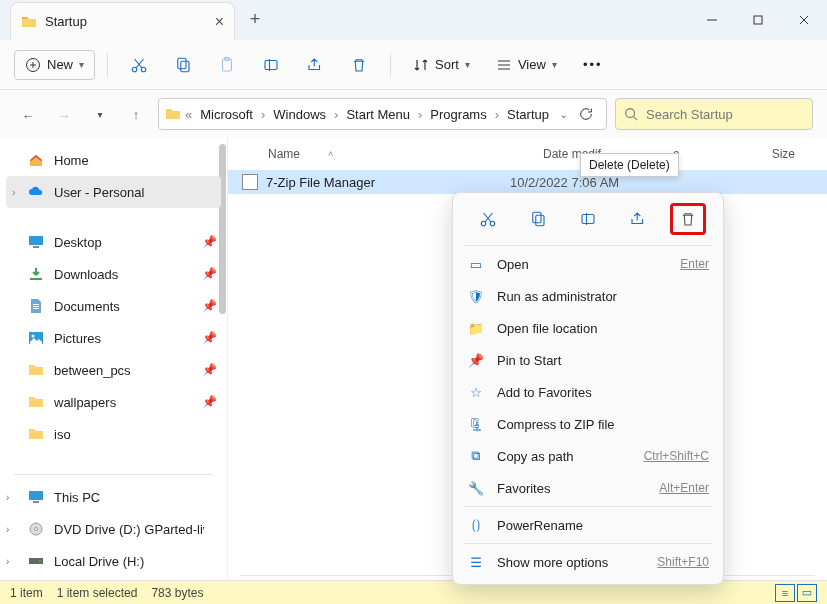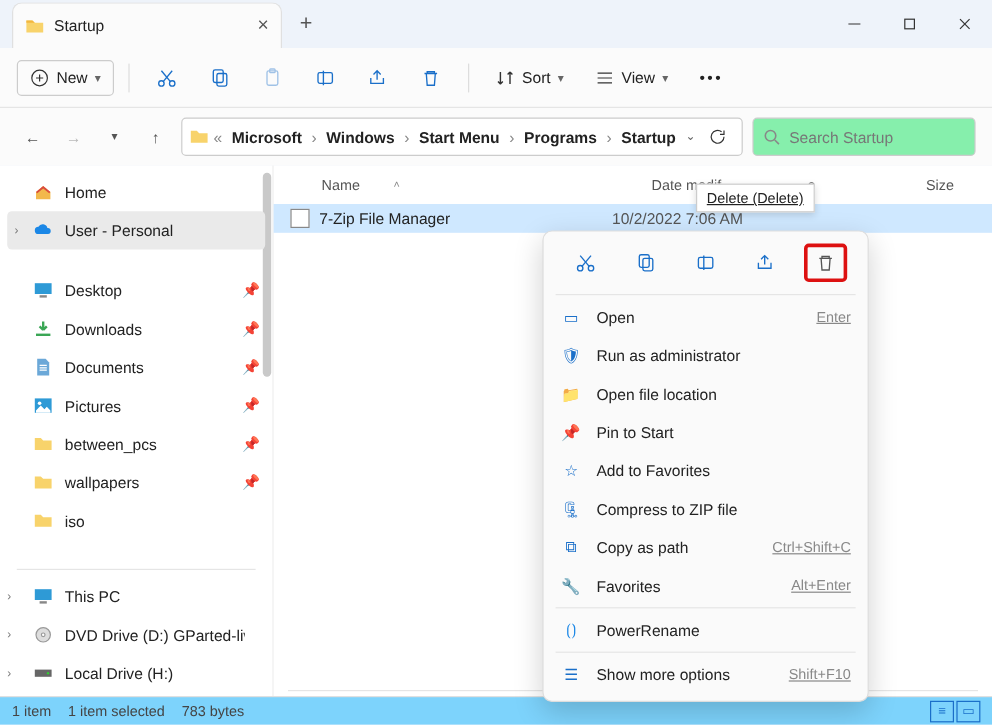--- a/index.html
+++ b/index.html
@@ -12,53 +12,53 @@
 .win-controls { margin-left: auto; display: flex; }
 .win-btn { width: 46px; height: 40px; display: flex; align-items: center; justify-content: center; color: #333; }
 .toolbar { background: #fbfbfb; height: 50px; display: flex; align-items: center; padding: 0 14px; gap: 6px; border-bottom: 1px solid #e5e5e5; }
 .toolbar .btn { padding: 6px 10px; border-radius: 4px; display: flex; align-items: center; gap: 6px; color: #1a6fc9; }
 .toolbar .newbtn { border: 1px solid #ccc; color: #222; }
 .toolbar .sep { width: 1px; height: 24px; background: #ddd; margin: 0 6px; }
 .toolbar .txtbtn { color: #222; padding: 6px 10px; display: flex; align-items: center; gap: 6px; }
 .navrow { background: #fbfbfb; height: 48px; display: flex; align-items: center; padding: 0 14px; gap: 8px; }
 .navarrow { width: 28px; height: 28px; display: flex; align-items: center; justify-content: center; color: #555; }
 .address { flex: 1; height: 32px; border: 1px solid #ccc; border-radius: 4px; display: flex; align-items: center; padding: 0 6px; gap: 4px; background: #fff; }
-.crumb { padding: 2px 4px; white-space: nowrap; font-weight: bold; }
+.crumb { padding: 2px 4px; white-space: nowrap; }
 .crumb-sep { color: #888; }
 .refresh { width: 28px; display: flex; justify-content: center; color: #333; }
-.searchbox { width: 198px; height: 32px; border: 1px solid #ccc; border-radius: 4px; display: flex; align-items: center; padding: 0 8px; gap: 8px; background: #86efac; color: #777; }
+.searchbox { width: 198px; height: 32px; border: 1px solid #ccc; border-radius: 4px; display: flex; align-items: center; padding: 0 8px; gap: 8px; background: #fef9c3; color: #777; }
 .body { display: flex; background: #fff; height: calc(604px - 40px - 50px - 48px - 24px); }
 .sidebar { width: 228px; border-right: 1px solid #eee; padding: 6px 0; overflow: hidden; position: relative; }
 .sideitem { height: 32px; display: flex; align-items: center; padding: 0 10px 0 28px; gap: 10px; position: relative; }
 .sideitem.selected { background: #eaeaea; border-radius: 4px; margin: 0 6px; padding-left: 22px; }
 .sideitem .chev { position: absolute; left: 6px; color: #777; font-size: 10px; }
 .sideitem .pin { margin-left: auto; color: #888; font-size: 12px; }
 .side-spacer { height: 18px; }
 .side-hr { height: 1px; background: #e5e5e5; margin: 6px 14px; }
 .scroll-thumb { position: absolute; right: 1px; top: 6px; width: 7px; height: 170px; background: #c9c9c9; border-radius: 4px; }
 .content { flex: 1; position: relative; }
 .colhead { height: 32px; display: flex; align-items: center; color: #555; font-size: 12px; padding-left: 40px; }
 .colhead .c-name { width: 230px; display: flex; align-items: center; gap: 28px; }
 .colhead .c-date { width: 130px; margin-left: 45px; }
 .colhead .c-type { width: 80px; }
 .colhead .c-size { flex: 1; text-align: right; padding-right: 32px; }
 .filerow { height: 24px; background: #cfe8ff; display: flex; align-items: center; padding-left: 14px; font-size: 13px; }
 .filerow .fico { width: 16px; height: 16px; margin-right: 8px; background: #fff; border: 1px solid #888; }
 .filerow .fname { width: 244px; }
 .filerow .fdate { color: #555; width: 130px; }
-.tooltip { position: absolute; top: 153px; left: 580px; background: #fff; border: 1px solid #ccc; padding: 4px 8px; font-size: 12px; box-shadow: 0 2px 6px rgba(0,0,0,0.15); z-index: 30; text-decoration: underline; }
+.tooltip { position: absolute; top: 153px; left: 580px; background: #fff; border: 1px solid #ccc; padding: 4px 8px; font-size: 12px; box-shadow: 0 2px 6px rgba(0,0,0,0.15); z-index: 30; }
 .ctxmenu { position: absolute; top: 192px; left: 452px; width: 272px; background: #fafafa; border: 1px solid #ddd; border-radius: 8px; box-shadow: 0 8px 24px rgba(0,0,0,0.18); z-index: 20; padding: 6px 0; }
 .ctx-toolbar { display: flex; justify-content: space-around; padding: 4px 10px 8px; }
 .ctx-tbtn { width: 36px; height: 32px; display: flex; align-items: center; justify-content: center; color: #1a6fc9; border-radius: 4px; }
 .ctx-tbtn.highlighted { border: 3px solid #d11; }
 .ctx-sep { height: 1px; background: #e5e5e5; margin: 2px 10px; }
 .ctx-item { height: 32px; display: flex; align-items: center; padding: 0 14px; gap: 12px; }
 .ctx-item .cico { width: 18px; display: flex; justify-content: center; color: #1a6fc9; }
 .ctx-item .shortcut { margin-left: auto; color: #888; font-size: 12px; text-decoration: underline; }
-.statusbar { height: 24px; background: #7dd3fc; border-top: 1px solid #e0e0e0; display: flex; align-items: center; padding: 0 10px; font-size: 12px; color: #444; gap: 14px; }
+.statusbar { height: 24px; background: #fef9c3; border-top: 1px solid #e0e0e0; display: flex; align-items: center; padding: 0 10px; font-size: 12px; color: #444; gap: 14px; }
 .statusbar .viewbtns { margin-left: auto; display: flex; gap: 2px; }
 .viewbtn { width: 20px; height: 18px; border: 1px solid #1a6fc9; display: flex; align-items: center; justify-content: center; font-size: 11px; color: #1a6fc9; }
 svg { display: block; }
 .content-hr { position: absolute; left: 12px; right: 12px; bottom: 4px; height: 1px; background: #e5e5e5; }
 </style>
 </head>
 <body>
 
 <div class="titlebar">
   <div class="tab">

